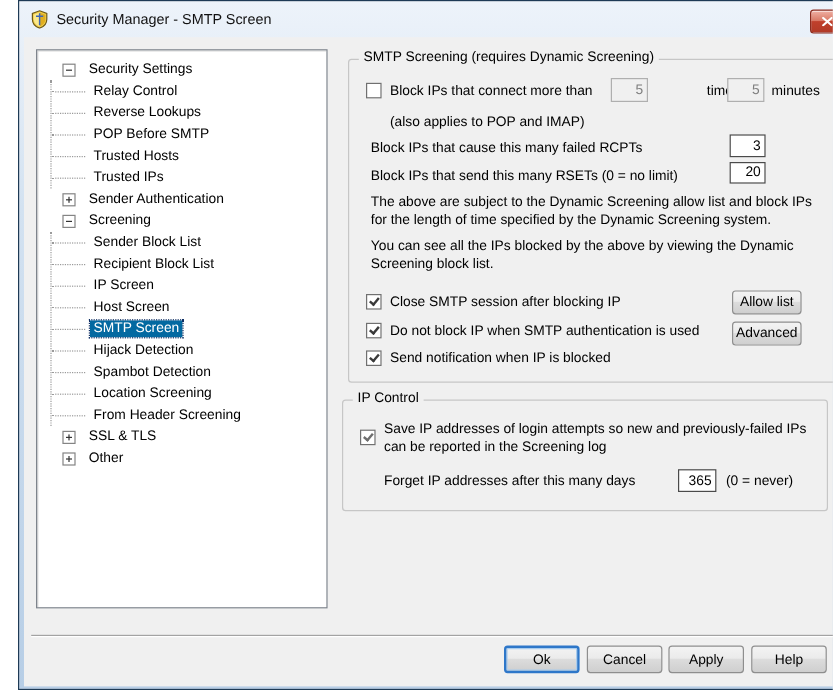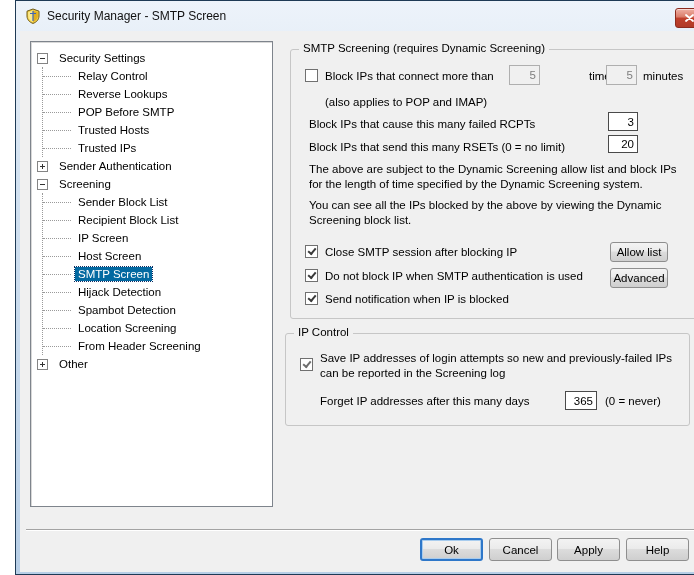--- a/index.html
+++ b/index.html
@@ -31,21 +31,21 @@
   
 
   
   .tree {
     position:absolute; left:10px; top:10px; width:243px; height:466px;
     background:#fff; border:1px solid #7E848C;
     box-shadow:inset 1px 1px 0 rgba(100,100,100,.25);
     padding-top:7px; overflow:hidden; font-size:11.5px;
   }
   .trow { display:flex; align-items:center; height:18px; white-space:nowrap; }
-  .trow.root { padding-left:6px; }
+  .trow.root { padding-left:21px; }
   .expander {
     flex:0 0 auto; width:11px; height:11px; border:1px solid #848484;
     background:#fff; position:relative; margin-right:8px;
   }
   .expander::before { content:""; position:absolute; left:2px; right:2px; top:4px; height:1px; background:#333; }
   .expander.plus::after { content:""; position:absolute; top:2px; bottom:2px; left:4px; width:1px; background:#333; }
   .children { margin-left:11px; border-left:1px dotted #9A9A9A; }
   .hdot { flex:0 0 auto; width:28px; height:0; border-top:1px dotted #9A9A9A; margin-right:4px; }
   .tlabel { padding:1px 3px; color:#000; }
   .tlabel.sel { background:#0369a1; color:#fff; outline:1px dotted #0E2E63; }
@@ -177,20 +177,24 @@
           <span class="hdot"></span>
           <span class="tlabel">Location Screening</span>
         </div>
         <div class="trow child">
           <span class="hdot"></span>
           <span class="tlabel">From Header Screening</span>
         </div>
       </div>
       <div class="trow root">
         <span class="expander plus"></span>
+        <span class="tlabel">SSL &amp; TLS</span>
+      </div>
+      <div class="trow root">
+        <span class="expander plus"></span>
         <span class="tlabel">Other</span>
       </div>
     </div>
 
     <div class="groupbox" id="g1">
       <span class="grouplabel">SMTP Screening (requires Dynamic Screening)</span>
 
       <span class="cb" style="left:14px; top:19px;"></span>
       <span class="st" style="left:34px; top:20px;">Block IPs that connect more than</span>
       <input class="num dis" style="left: 218px; top: 15px; width: 31px; height: 20px;" readonly="" value="5">

